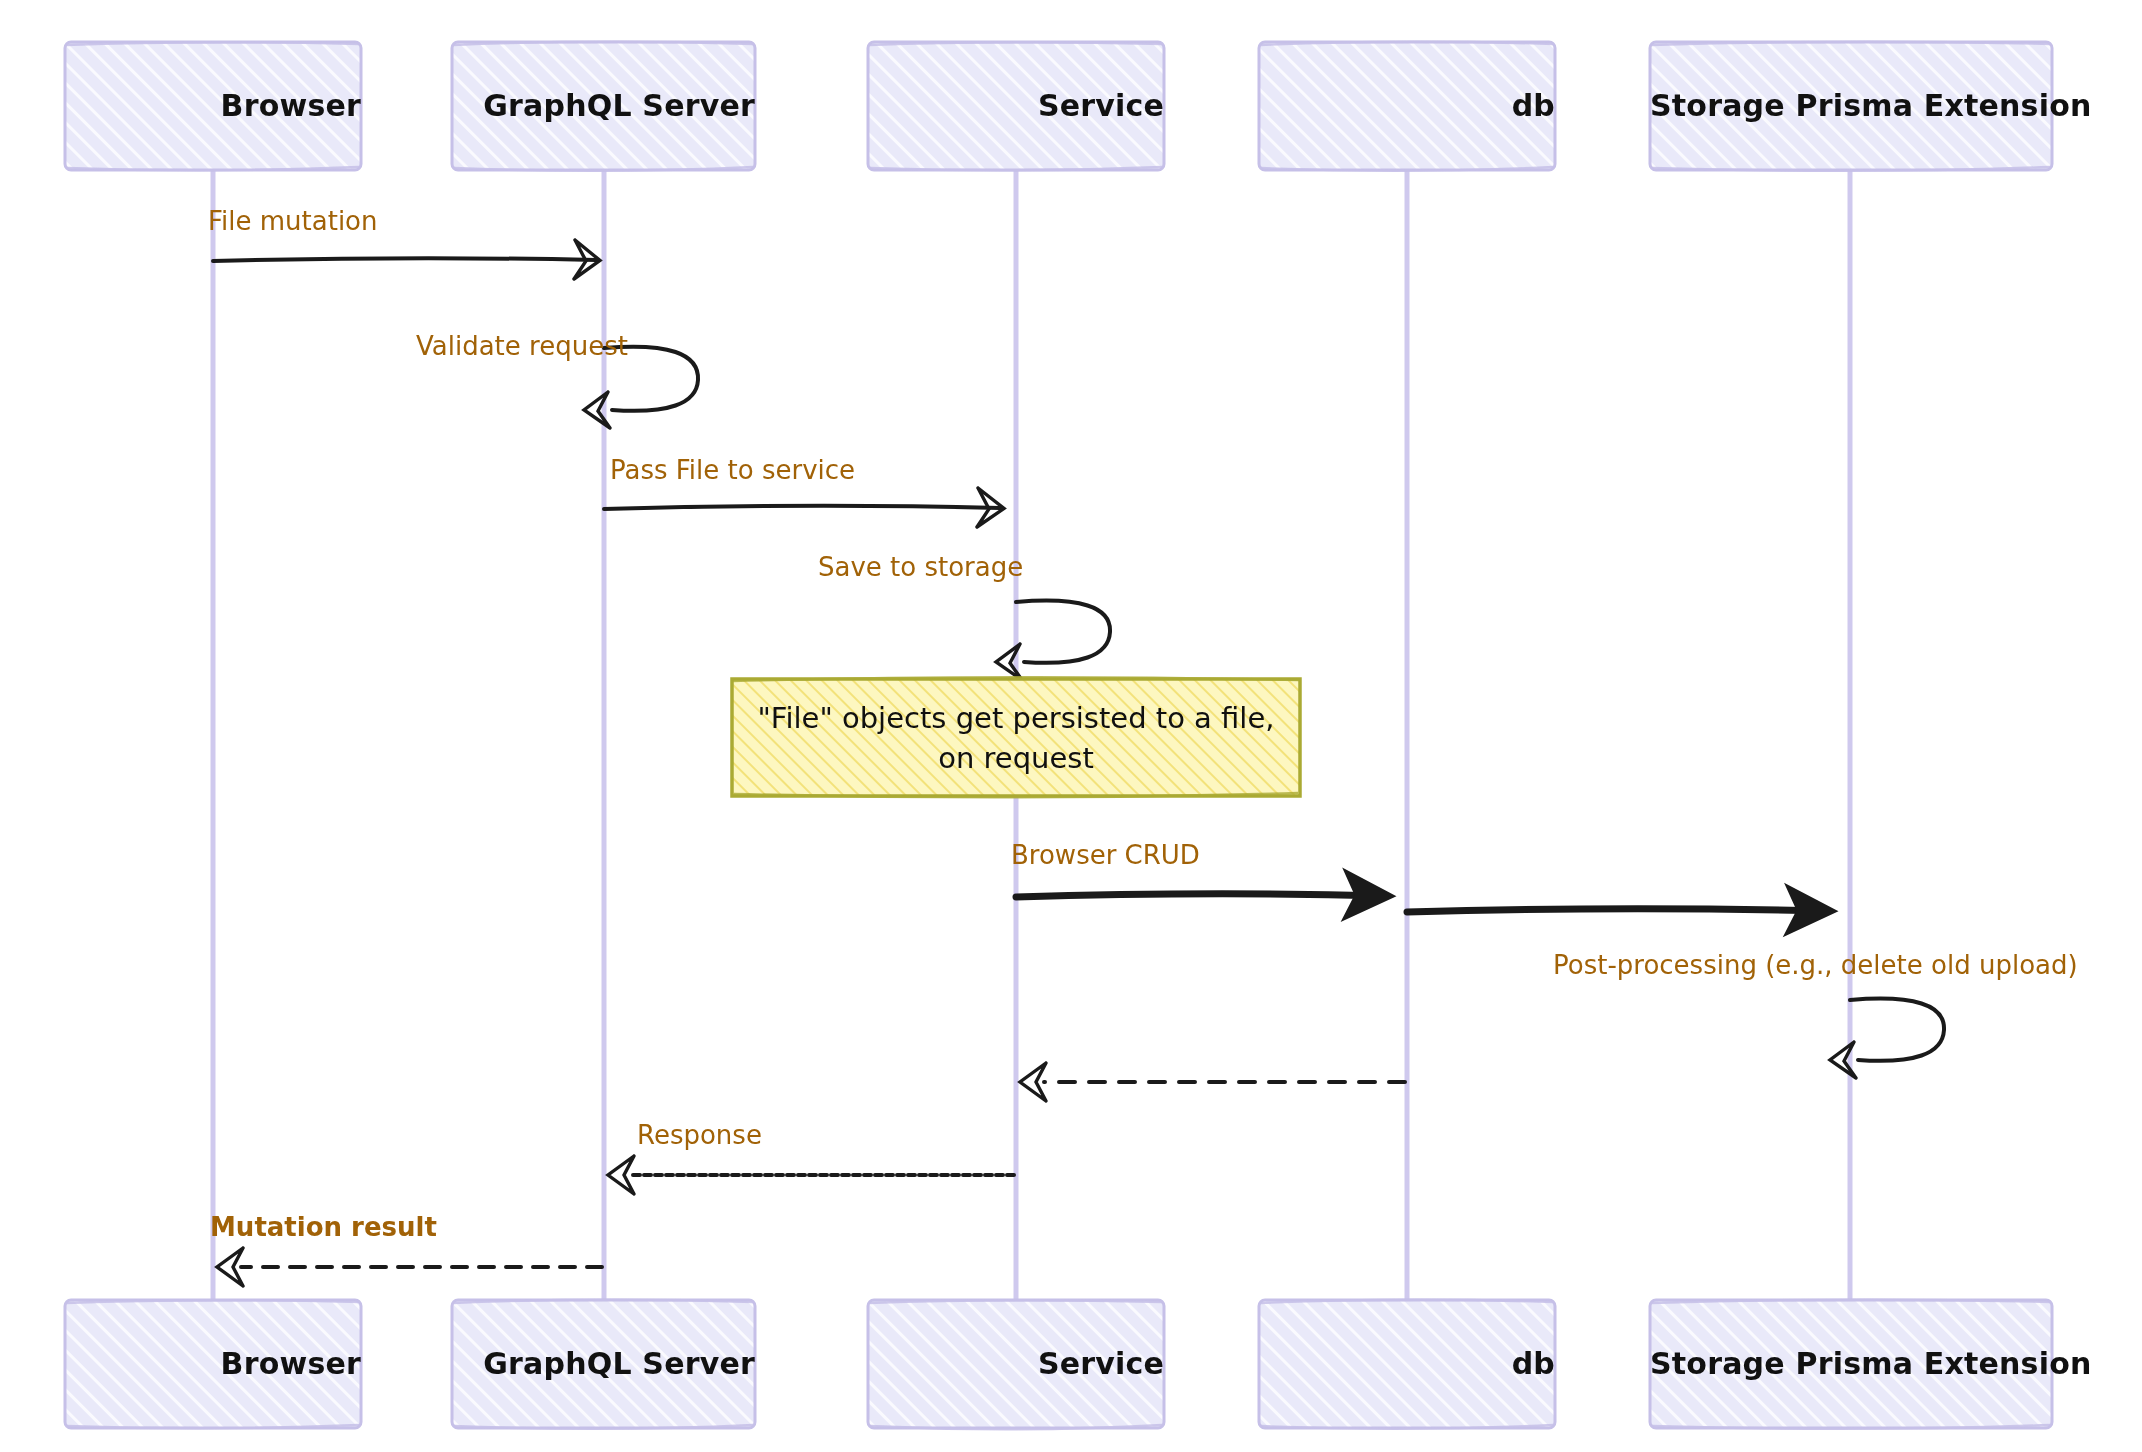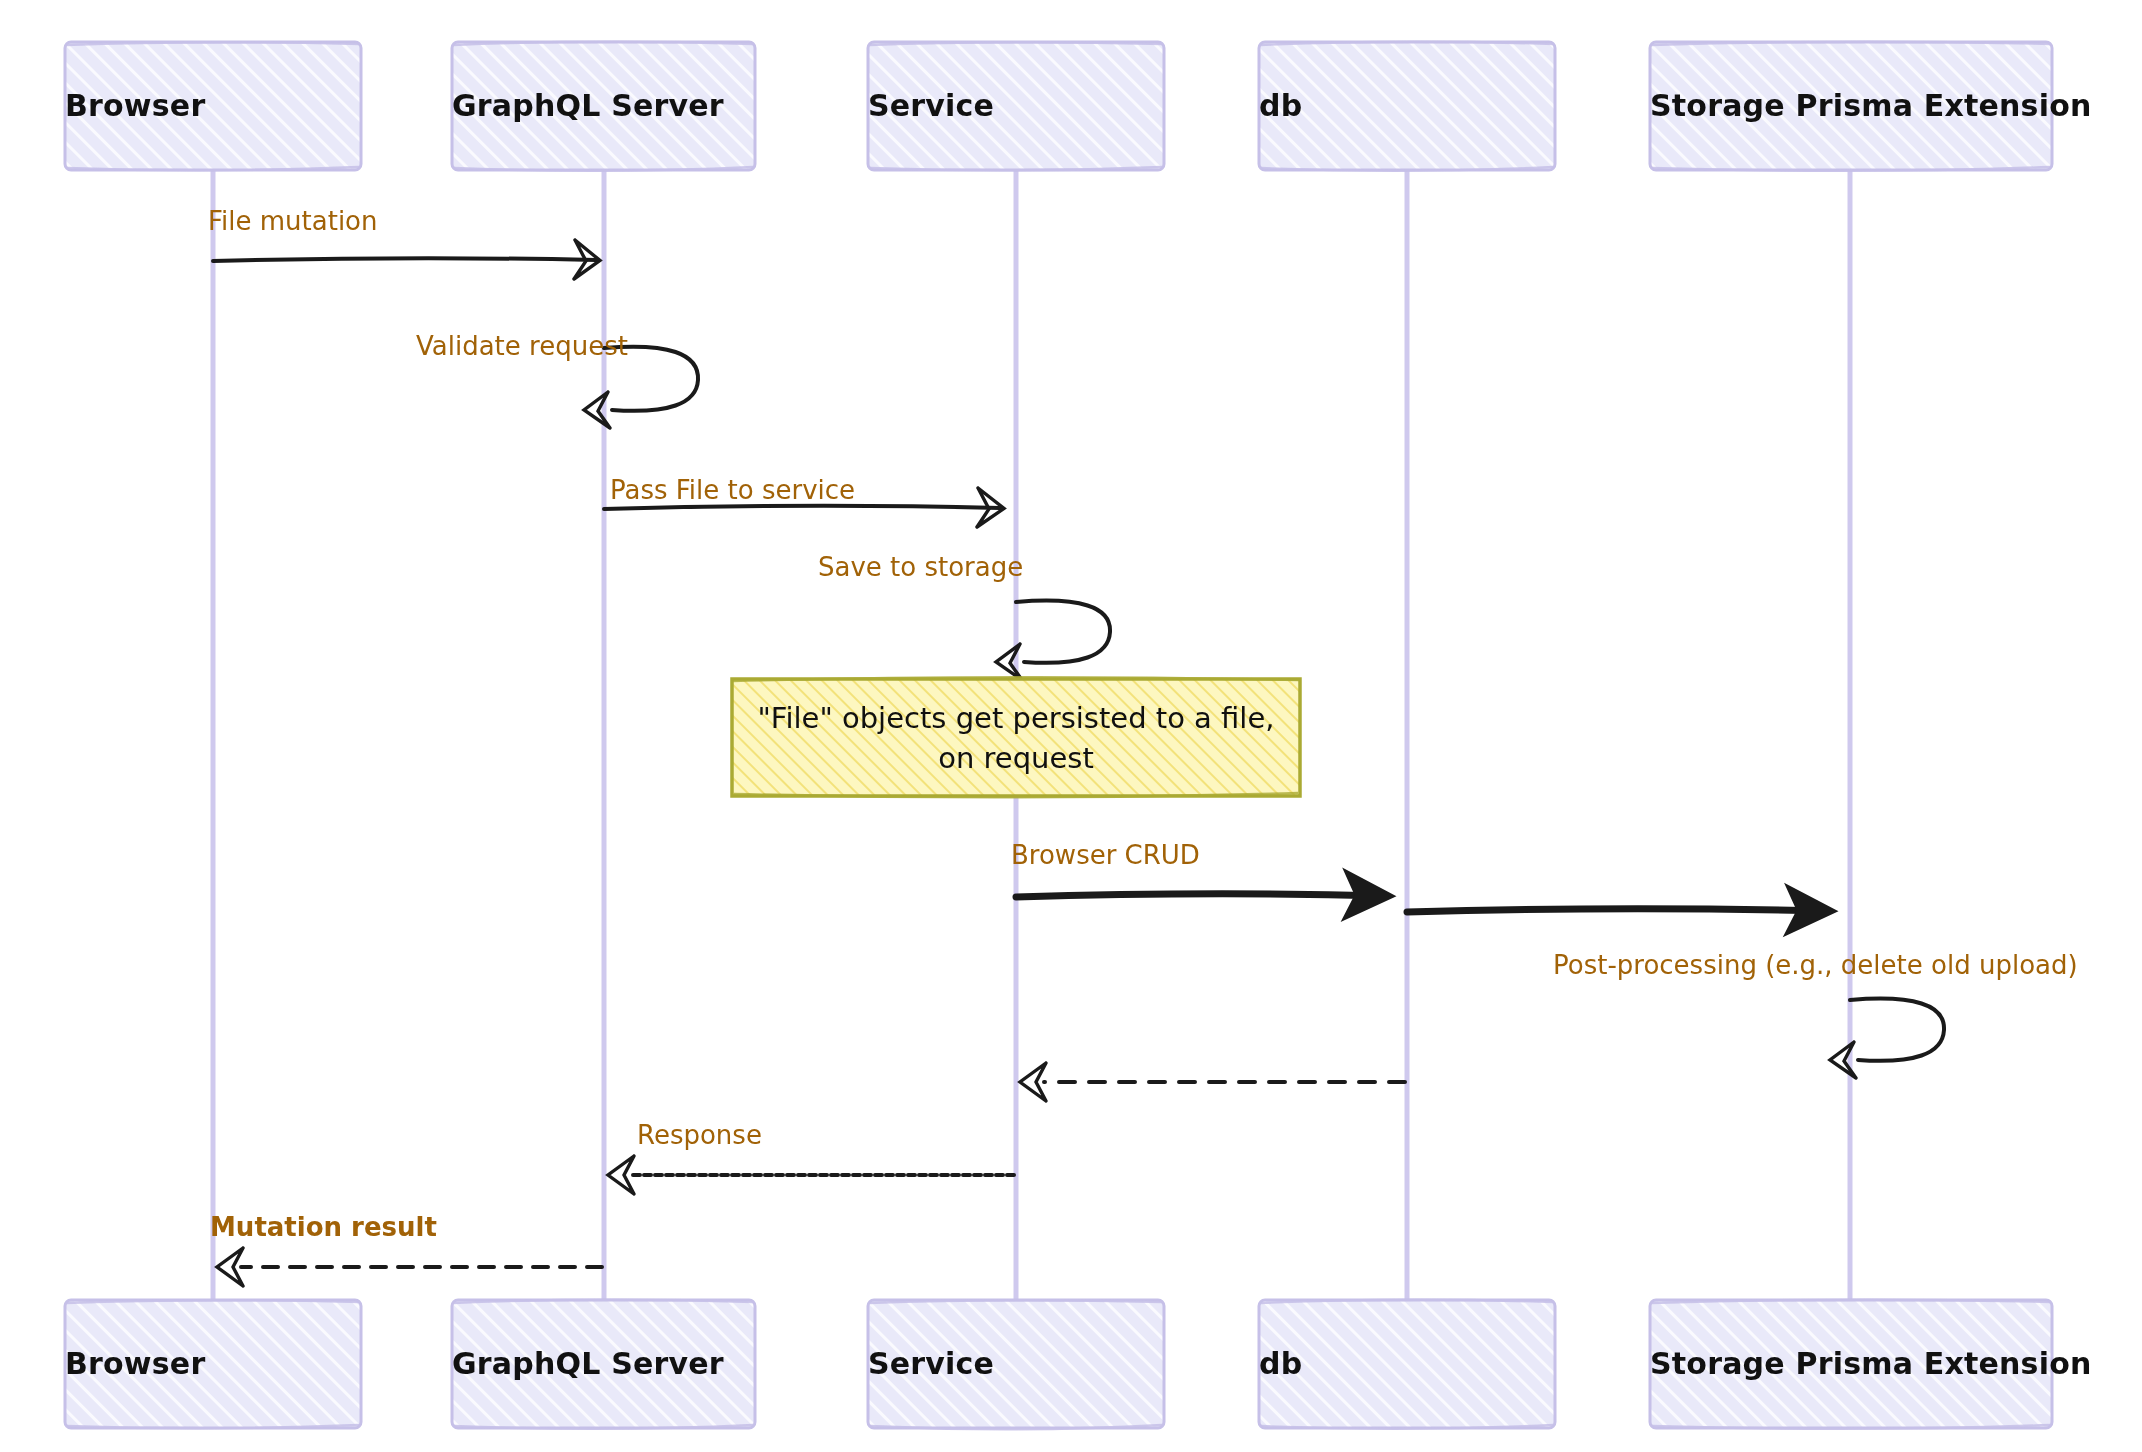--- a/index.html
+++ b/index.html
@@ -1,20 +1,20 @@
 <!DOCTYPE html>
 <html><head>
 <meta charset="utf-8">
 <style>
   html,body{margin:0;padding:0;background:#ffffff;}
   body{font-family:"DejaVu Sans",sans-serif;}
   #canvas{position:relative;width:2142px;height:1452px;background:#fff;overflow:hidden;}
   svg.layer{position:absolute;left:0;top:0;width:2142px;height:1452px;overflow:visible;}
   .actor-label{
-    position:absolute;text-align:left;color:#111111;
+    position:absolute;text-align:right;color:#111111;
     font-family:"DejaVu Sans",sans-serif;font-size:30px;font-weight:700;
     letter-spacing:.2px;white-space:nowrap;pointer-events:none;
   }
   .msg-label{
     position:absolute;color:#a16207;
     font-family:"DejaVu Sans",sans-serif;font-size:26px;font-weight:400;
     white-space:nowrap;
   }
   .note-text{
     position:absolute;text-align:center;color:#101010;
@@ -183,21 +183,21 @@
   <div class="actor-label" style="left:1650px;top:63px;width:402px;line-height:86px;">Storage Prisma Extension</div>
 
   <div class="actor-label" style="left:65px;top:1321px;width:296px;line-height:86px;">Browser</div>
   <div class="actor-label" style="left:452px;top:1321px;width:303px;line-height:86px;">GraphQL Server</div>
   <div class="actor-label" style="left:868px;top:1321px;width:296px;line-height:86px;">Service</div>
   <div class="actor-label" style="left:1259px;top:1321px;width:296px;line-height:86px;">db</div>
   <div class="actor-label" style="left:1650px;top:1321px;width:402px;line-height:86px;">Storage Prisma Extension</div>
 
   <div class="msg-label" style="left:208px;top:206px;width:400px;">File mutation</div>
   <div class="msg-label" style="left:416px;top:300px;width:400px;margin-top:31px;">Validate request</div>
-  <div class="msg-label" style="left:610px;top:475px;width:400px;">Pass File to service</div>
+  <div class="msg-label" style="left:610px;top:455px;width:400px;">Pass File to service</div>
   <div class="msg-label" style="left:818px;top:552px;width:400px;">Save to storage</div>
   <div class="msg-label" style="left:1011px;top:840px;width:400px;">Browser CRUD</div>
   <div class="msg-label" style="left:1553px;top:950px;width:600px;">Post-processing (e.g., delete old upload)</div>
   <div class="msg-label" style="left:637px;top:1120px;width:400px;">Response</div>
   <div class="msg-label" style="left:210px;top:1212px;width:400px;font-weight:bold;">Mutation result</div>
 
   <div class="note-text" style="left:738px;top:698px;width:556px;">
     <div>"File" objects get persisted to a file,</div>
     <div>on request</div>
   </div>

